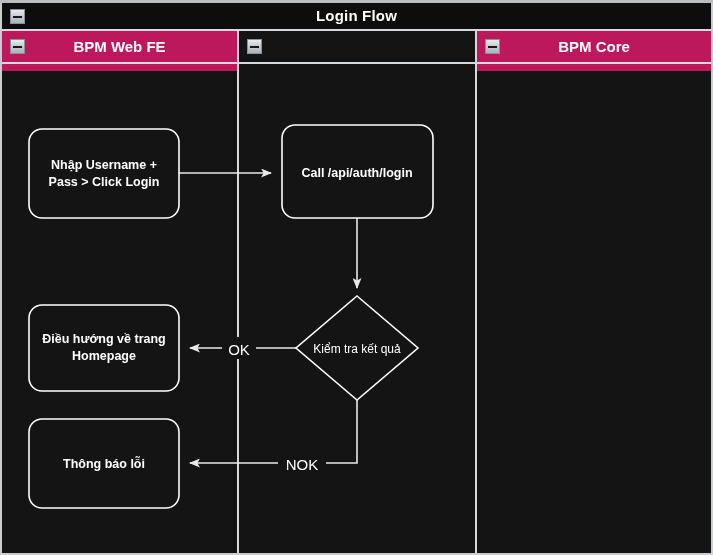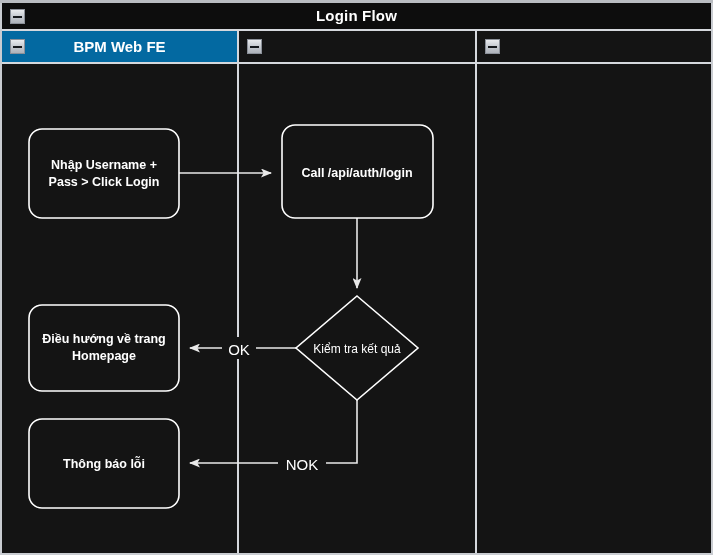--- a/index.html
+++ b/index.html
@@ -43,22 +43,22 @@
     background:linear-gradient(180deg,#e9ebee 0%,#c6cad0 50%,#aeb3ba 100%);
     border:1px solid #8b9099;
     box-sizing:border-box;
   }
   .collapse-box::after{
     content:"";position:absolute;left:2px;top:6px;width:9px;height:2px;background:#15181c;
   }
 
   
   .lane-head{
-    position:absolute;top:31px;height:31px;
-    background:#0369a1;
+    position:absolute;top:31px;height:40px;
+    background:#be185d;
   }
   .lane-head-label{
     position:absolute;left:0;top:0;width:100%;height:31px;line-height:31px;
     text-align:center;color:#fff;font-size:15px;font-weight:bold;
   }
   .lane-head-rule{
     position:absolute;height:2px;background:#d5d8dd;top:62px;
   }
   .lane-divider{
     position:absolute;width:2px;background:#d5d8dd;
@@ -102,20 +102,23 @@
   <div class="collapse-box" style="left:10px;top:9px;"></div>
   <div class="title-bar-rule"></div>
 
   <div class="lane-head" style="left:2px;width:235px;">
     <div class="lane-head-label">BPM Web FE</div>
   </div>
   <div class="collapse-box" style="left:10px;top:39px;"></div>
 
   <div class="collapse-box" style="left:247px;top:39px;"></div>
 
+  <div class="lane-head" style="left:477px;width:234px;">
+    <div class="lane-head-label">BPM Core</div>
+  </div>
   <div class="collapse-box" style="left:485px;top:39px;"></div>
 
   <div class="lane-head-rule" style="left:2px;width:235px;"></div>
   <div class="lane-head-rule" style="left:239px;width:236px;"></div>
   <div class="lane-head-rule" style="left:477px;width:234px;"></div>
 
   <div class="lane-divider" style="left:237px;top:31px;height:522px;"></div>
   <div class="lane-divider" style="left:475px;top:31px;height:522px;"></div>
 
   <svg class="diagram" viewBox="0 0 713 555">

